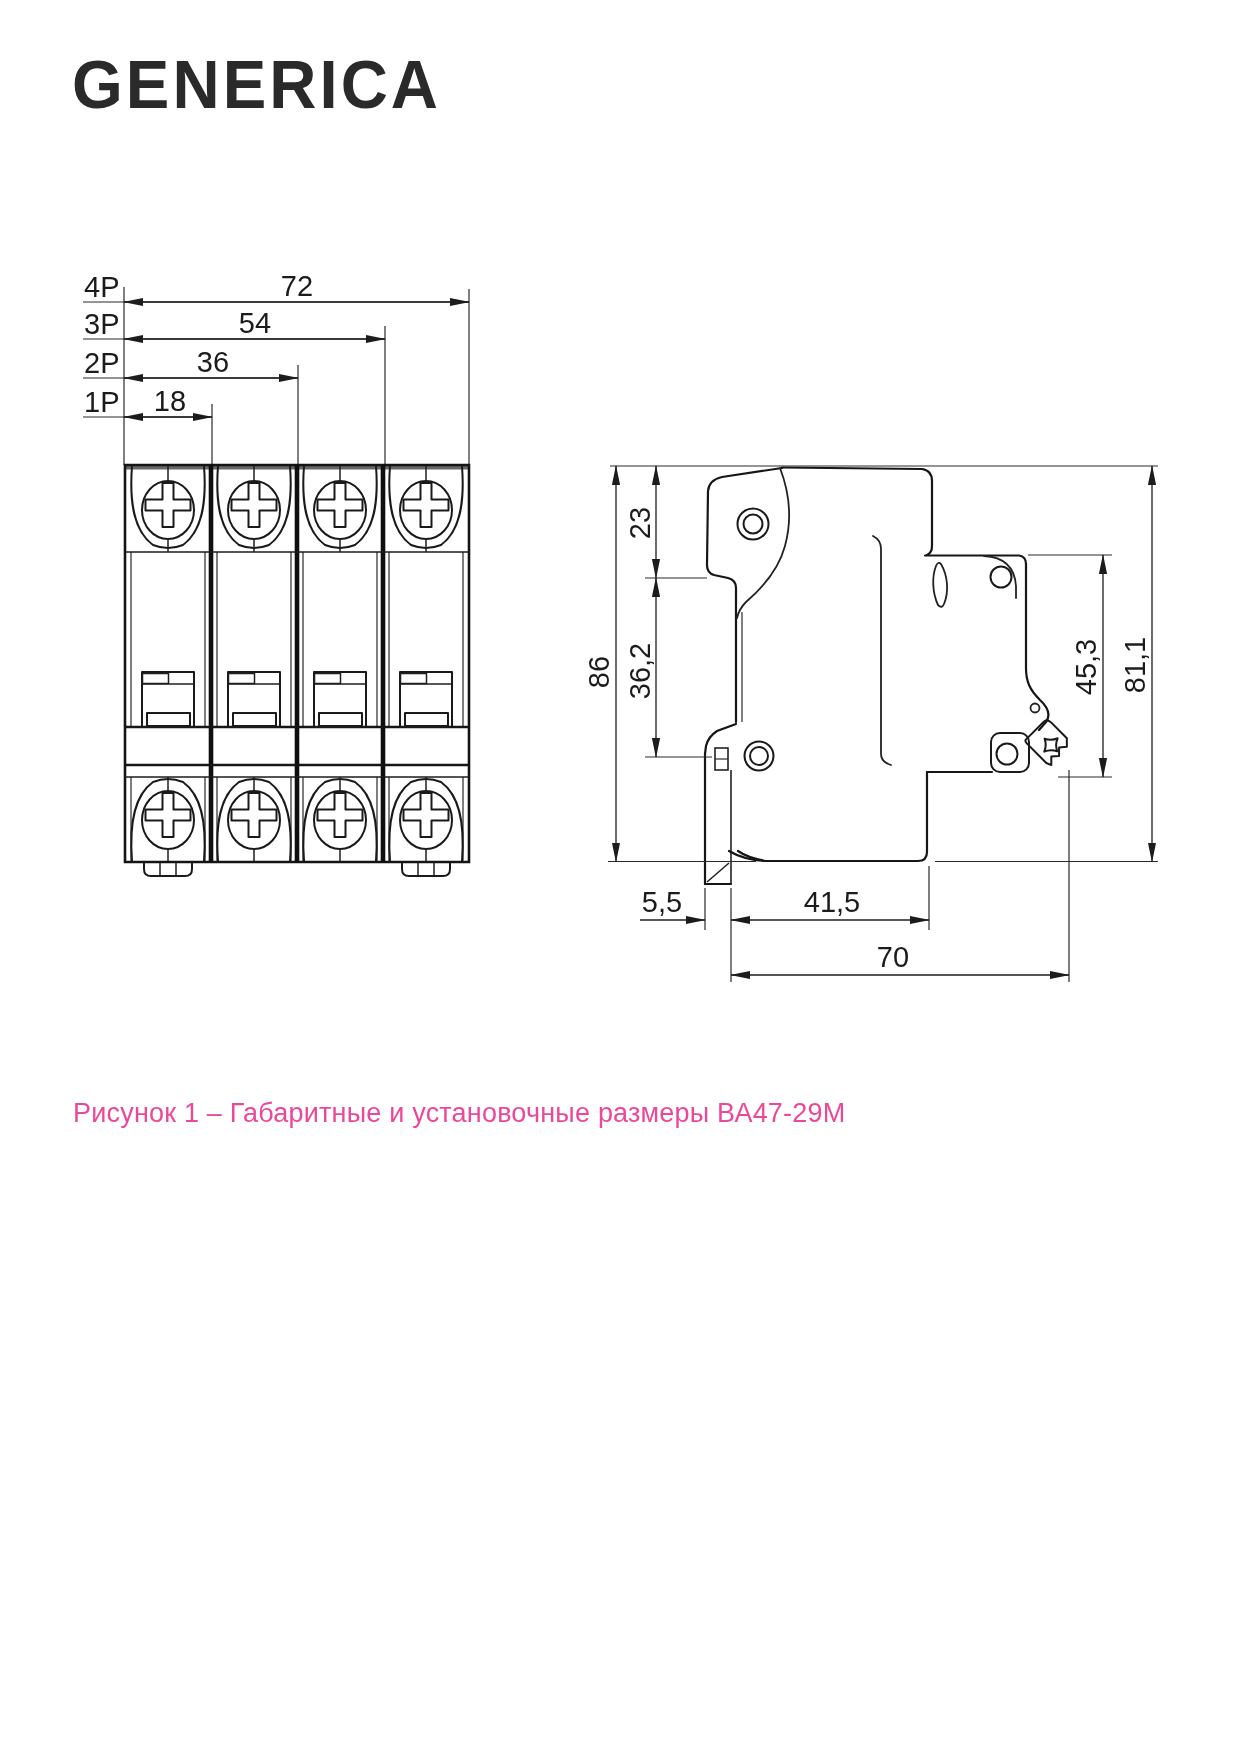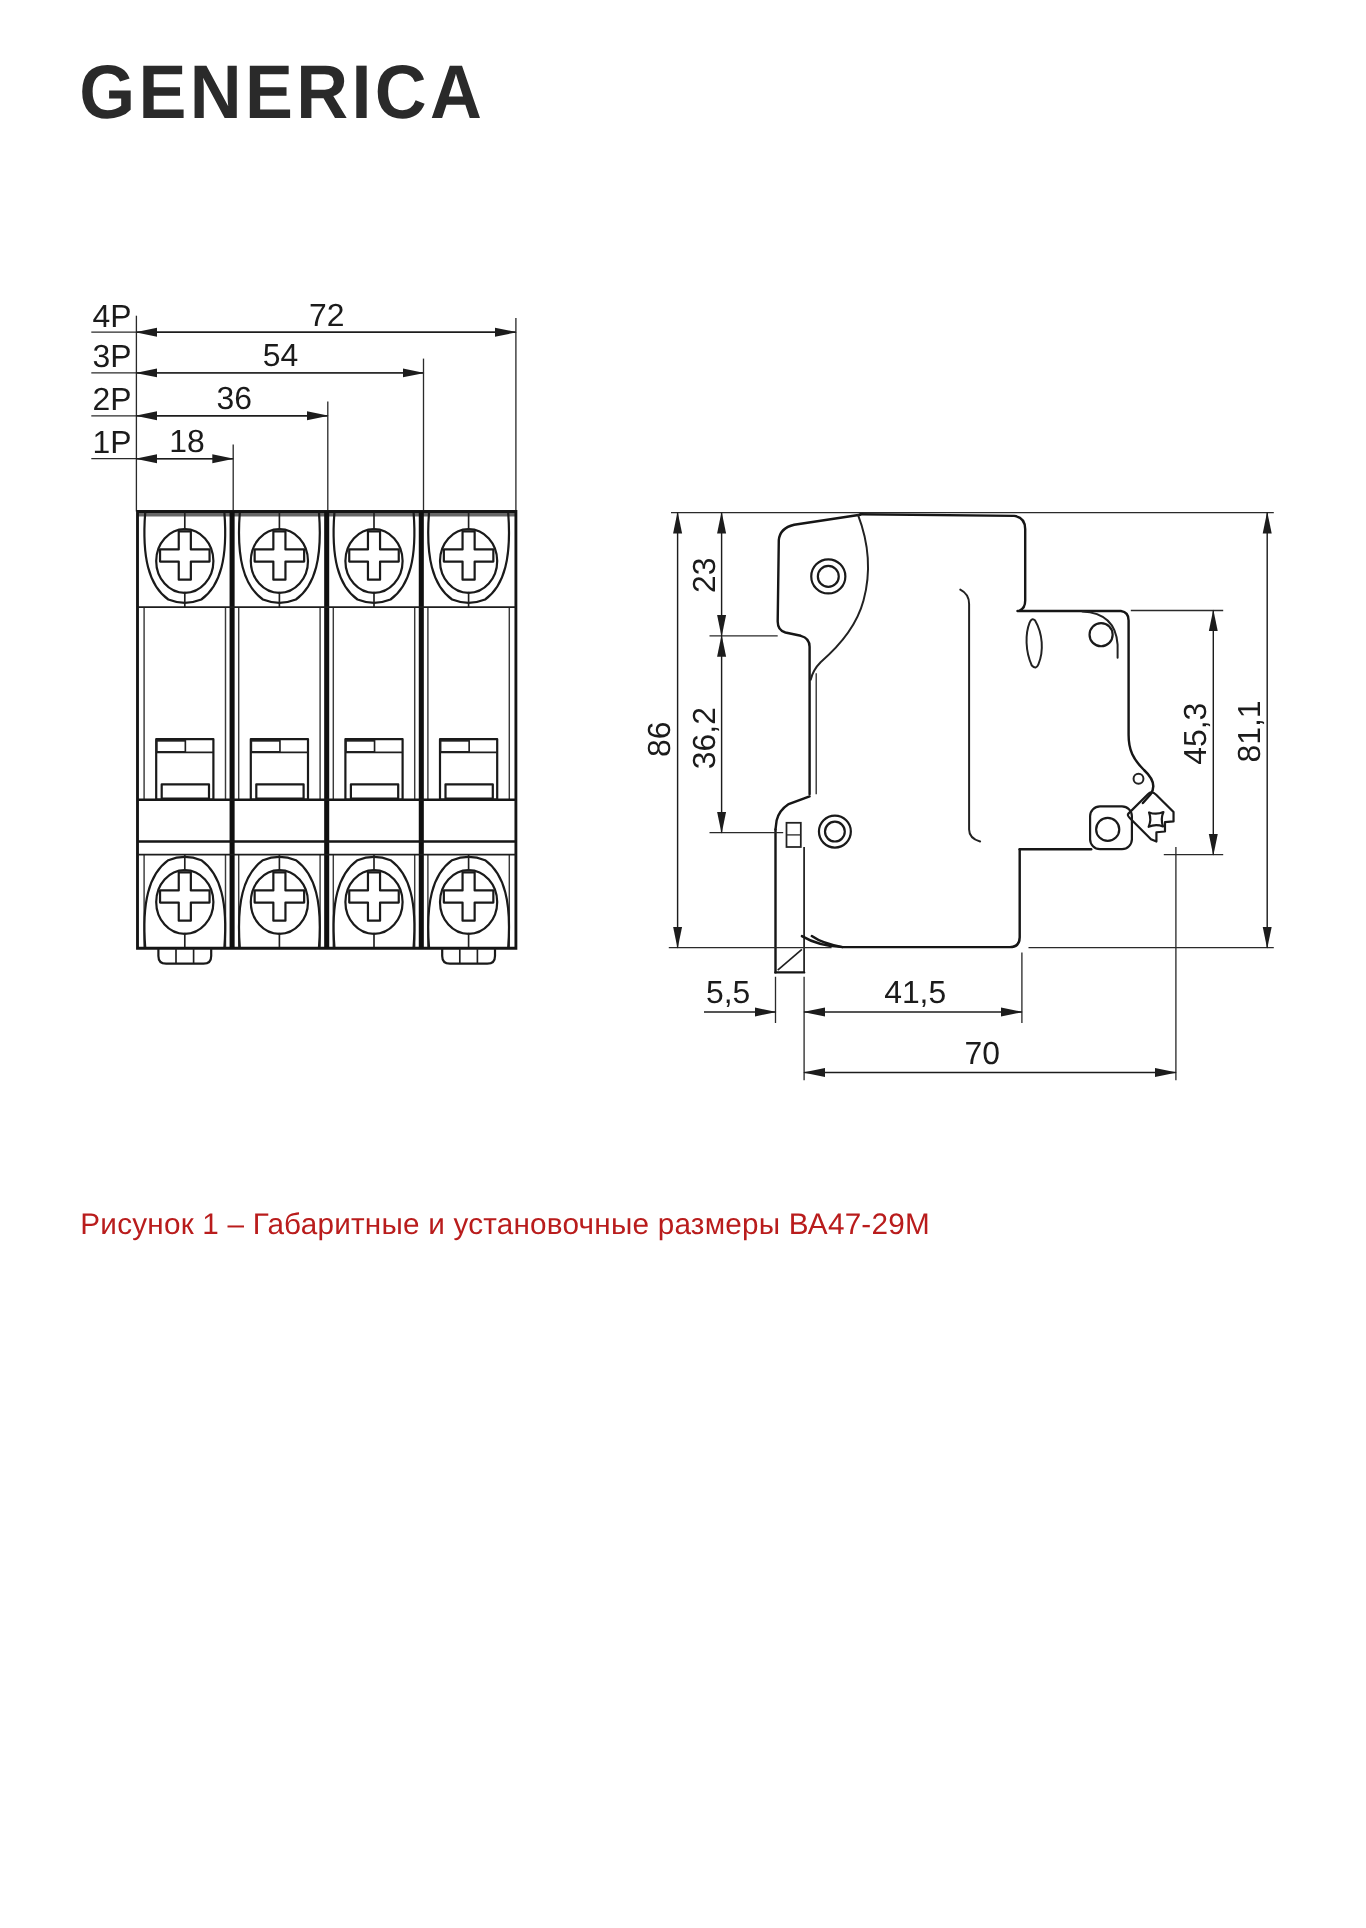--- a/index.html
+++ b/index.html
@@ -1,20 +1,20 @@
 <!DOCTYPE html>
 <html><head>
 <meta charset="utf-8">
 <style>
   html,body{margin:0;padding:0;background:#ffffff;}
   #page{position:relative;width:1242px;height:1258px;background:#ffffff;overflow:hidden;
         font-family:"Liberation Sans", sans-serif;}
   .logo{position:absolute;left:72px;top:44px;font-size:64px;font-weight:bold;
         letter-spacing:3px;color:#2a2a2a;transform:scale(1.02,1.08);transform-origin:left top;}
-  .caption{position:absolute;left:73px;top:1098px;font-size:27px;color:#b91c1c;letter-spacing:0.2px;}
+  .caption{position:absolute;left:73px;top:1098px;font-size:27px;color:#ec4899;letter-spacing:0.2px;}
   svg{position:absolute;left:0;top:0;}
   .thin{stroke:#2a2a2a;stroke-width:1.2;fill:none;}
   .dim{stroke:#1c1c1c;stroke-width:1.3;fill:none;}
   .body2{stroke:#161616;stroke-width:2.2;fill:none;stroke-linecap:round;}
   .body18{stroke:#222222;stroke-width:1.8;fill:none;stroke-linecap:round;}
   .body16{stroke:#222222;stroke-width:1.6;fill:none;}
   .outer{stroke:#141414;stroke-width:2.6;fill:none;}
   .divider{stroke:#0f0f0f;stroke-width:4.6;fill:none;}
   .t13{stroke:#3a3a3a;stroke-width:1.3;fill:none;}
   .w16{stroke:#1d1d1d;stroke-width:1.6;fill:none;}

